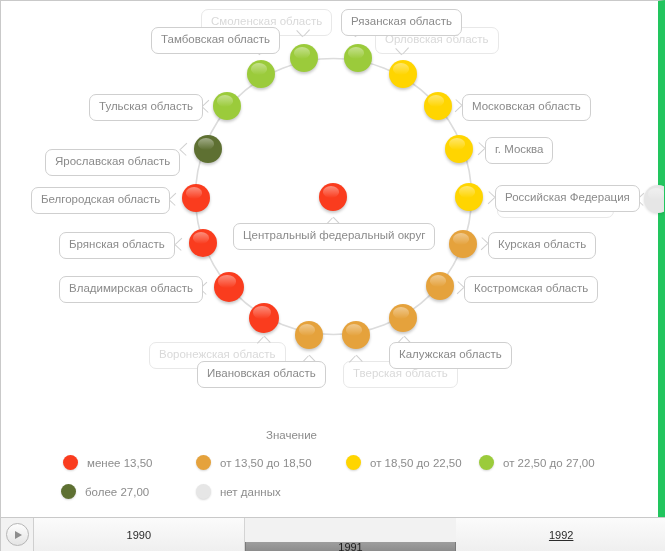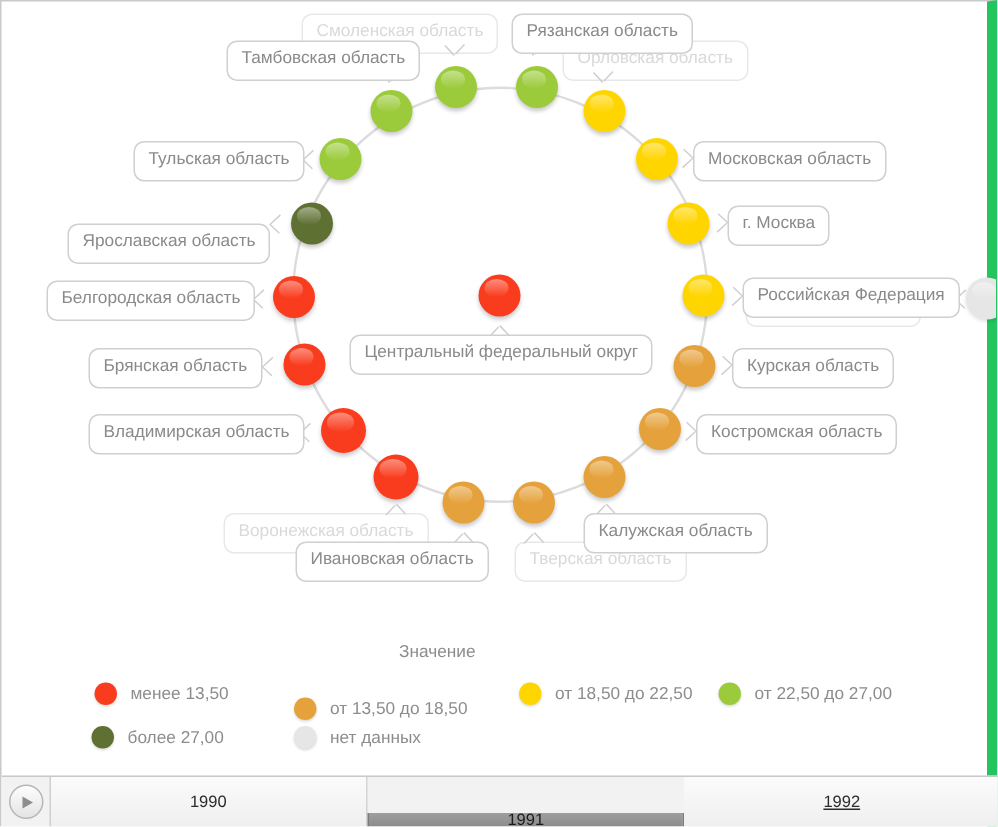--- a/index.html
+++ b/index.html
@@ -325,21 +325,21 @@
 
   </div>
 
   <div id="legend">
     <div id="legend-title">Значение</div>
     <div id="legend-items">
         <div class="leg-item" style="left: 62px; top: 26px;">
           <span class="leg-swatch" style="background: rgb(250, 60, 30);"></span>
           <span>менее 13,50</span>
         </div>
-        <div class="leg-item" style="left: 195px; top: 36px;">
+        <div class="leg-item" style="left: 195px; top: 26px;">
           <span class="leg-swatch" style="background: rgb(229, 162, 60);"></span>
           <span>от 13,50 до 18,50</span>
         </div>
         <div class="leg-item" style="left: 345px; top: 26px;">
           <span class="leg-swatch" style="background: rgb(255, 213, 0);"></span>
           <span>от 18,50 до 22,50</span>
         </div>
         <div class="leg-item" style="left: 478px; top: 26px;">
           <span class="leg-swatch" style="background: rgb(155, 203, 59);"></span>
           <span>от 22,50 до 27,00</span>

